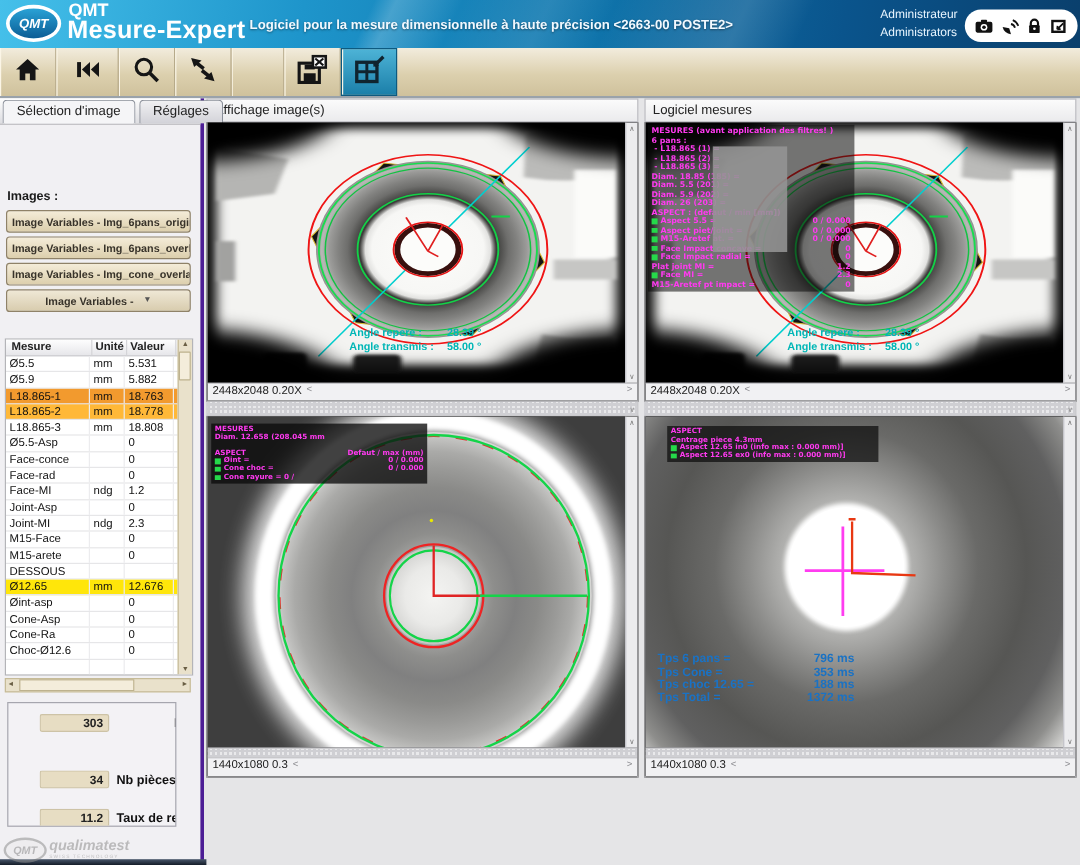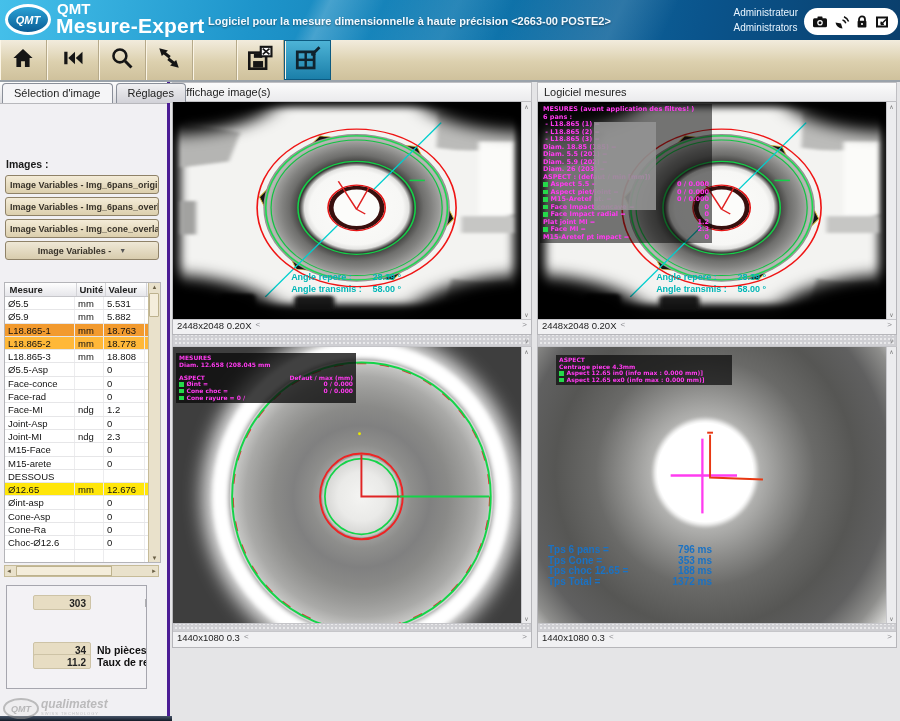--- a/index.html
+++ b/index.html
@@ -508,21 +508,21 @@
 
       <div class="stats">
         <div class="srow" style="top:9px;gap:48px;">
           <span class="sval">303</span>
           <span class="slabel">Nb pièces total</span>
         </div>
         <div class="srow" style="top:56px;">
           <span class="sval">34</span>
           <span class="slabel">Nb pièces mauvaises</span>
         </div>
-        <div class="srow" style="top:68px;">
+        <div class="srow" style="top:88px;">
           <span class="sval">11.2</span>
           <span class="slabel">Taux de rebuts [%]</span>
         </div>
       </div>
 
       <div class="wmark">
         <span class="wm-oval">QMT</span>
         <span class="wm-txt">
           <div class="wm-name">qualimatest</div>
           <div class="wm-tag">SWISS TECHNOLOGY</div>

